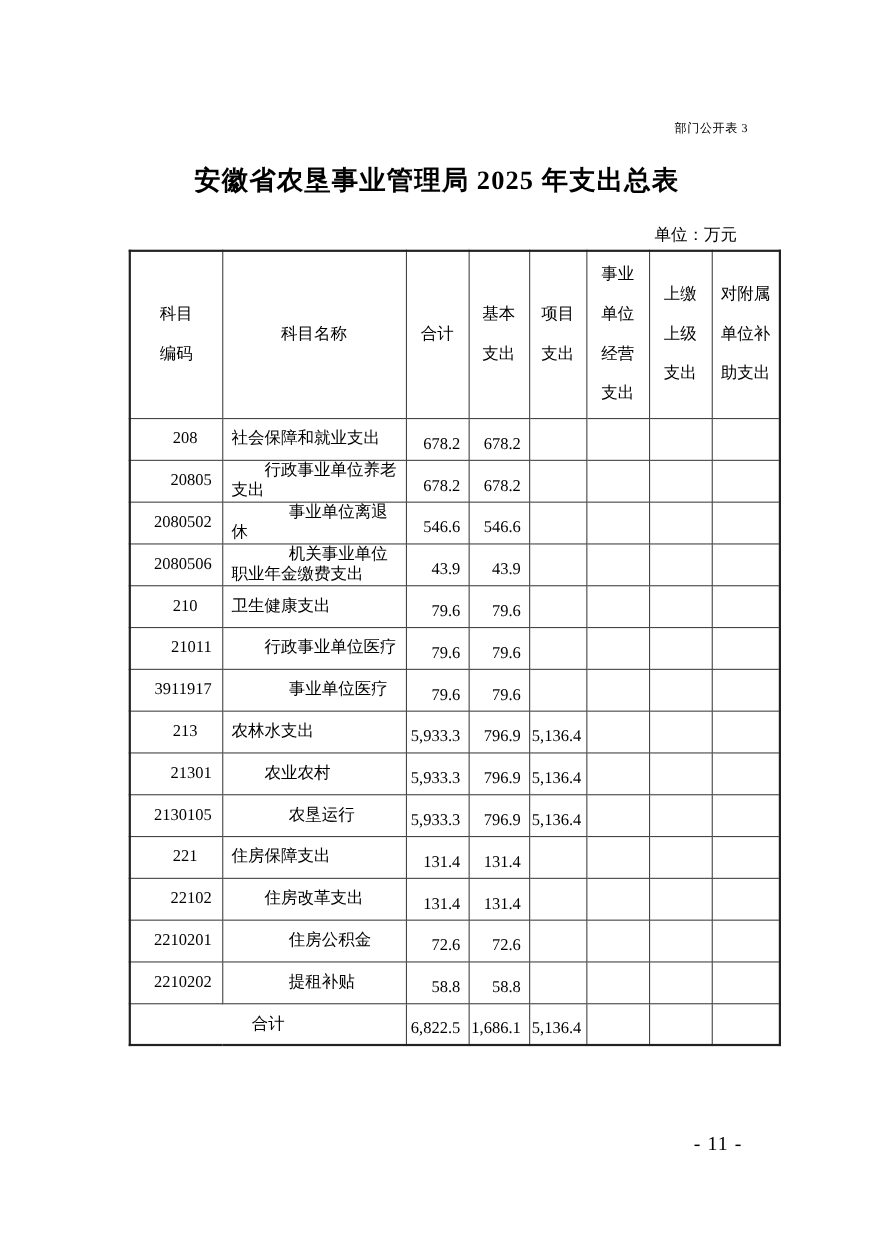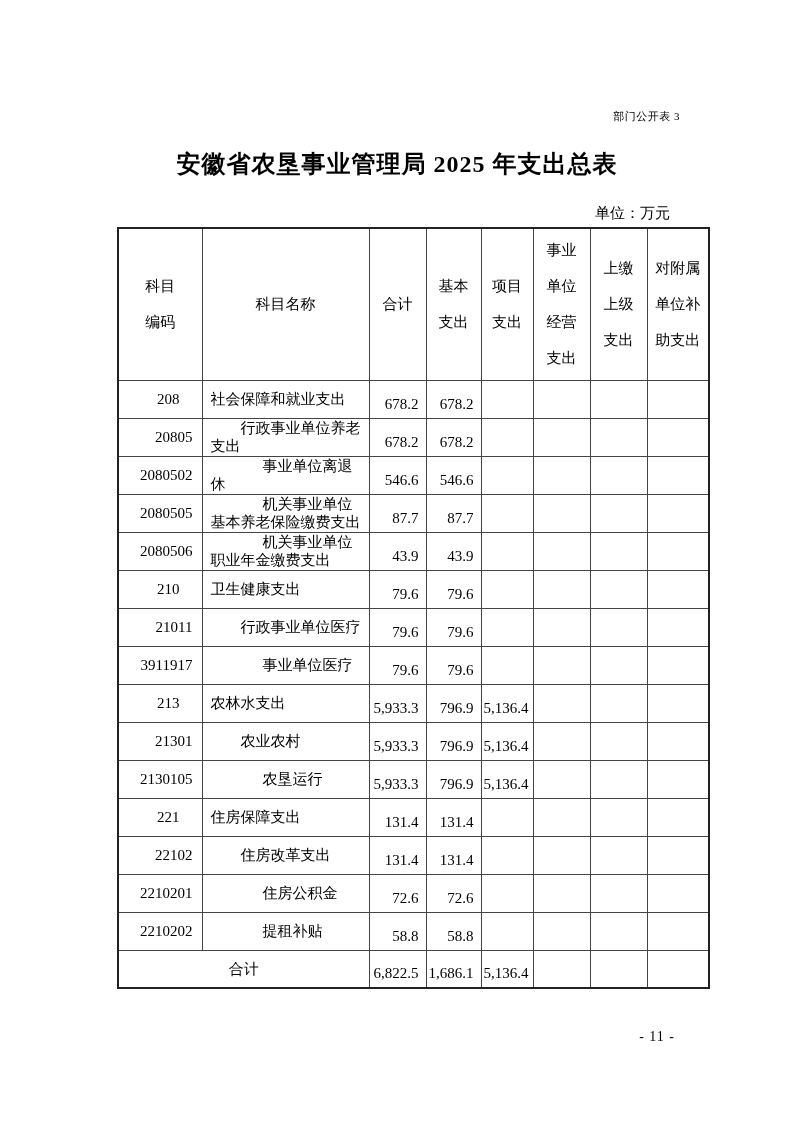--- a/index.html
+++ b/index.html
@@ -89,21 +89,21 @@
   }
   tr.total-row td.total-label {
     text-align: center;
     line-height: 18px;
   }
   tr.total-row td.num { font-weight: normal; }
   .page-number {
     position: absolute;
     top: 1029px;
     right: 119px;
-    font-size: 14px;
+    font-size: 18px;
     letter-spacing: 1px;
   }
 </style>
 </head>
 <body>
 
 <div class="page">
 
   <div class="doc-label">部门公开表 3</div>
 
@@ -169,30 +169,20 @@
           <td class="code lvl3">2080502</td>
           <td class="name lvl3">事业单位离退休</td>
           <td class="num">546.6</td>
           <td class="num">546.6</td>
           <td class="num"></td>
           <td class="num"></td>
           <td class="num"></td>
           <td class="num"></td>
         </tr>
         <tr>
-          <td class="code lvl3">2080505</td>
-          <td class="name lvl3">机关事业单位基本养老保险缴费支出</td>
-          <td class="num">87.7</td>
-          <td class="num">87.7</td>
-          <td class="num"></td>
-          <td class="num"></td>
-          <td class="num"></td>
-          <td class="num"></td>
-        </tr>
-        <tr>
           <td class="code lvl3">2080506</td>
           <td class="name lvl3">机关事业单位职业年金缴费支出</td>
           <td class="num">43.9</td>
           <td class="num">43.9</td>
           <td class="num"></td>
           <td class="num"></td>
           <td class="num"></td>
           <td class="num"></td>
         </tr>
         <tr>

